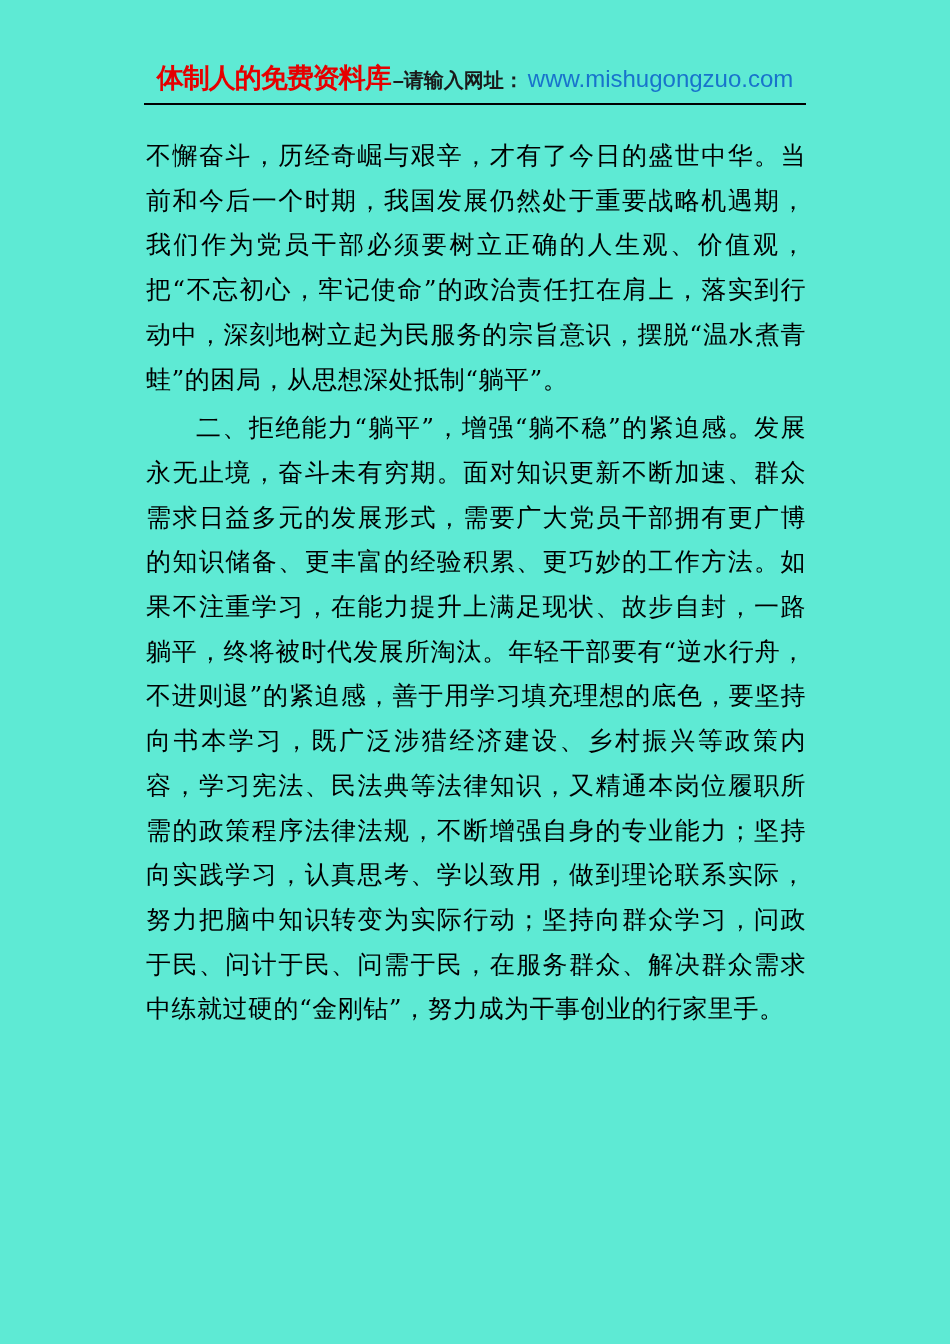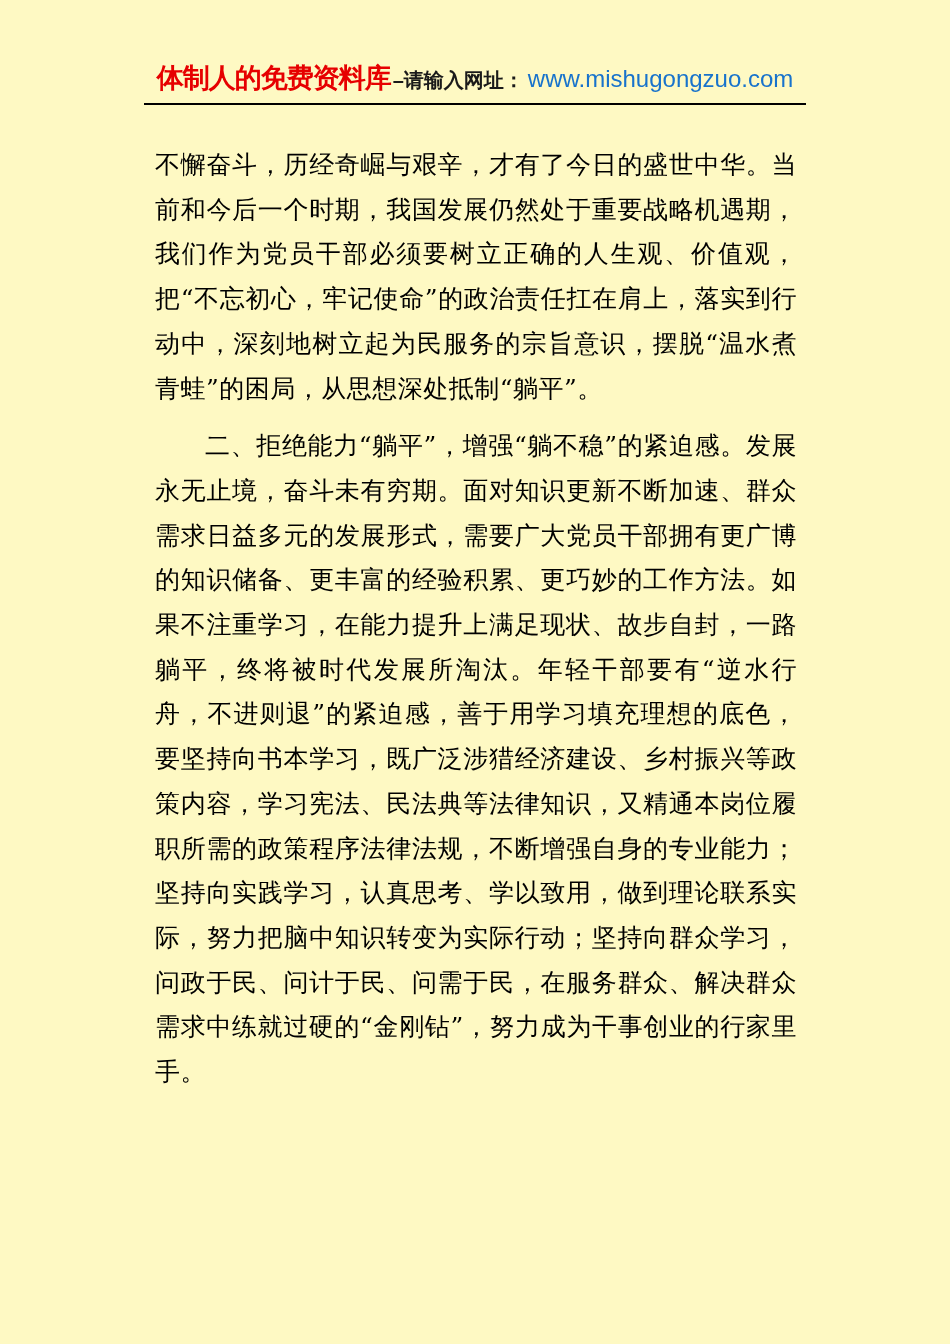--- a/index.html
+++ b/index.html
@@ -2,21 +2,21 @@
 <html><head>
 <meta charset="utf-8">
 <style>
   * { margin: 0; padding: 0; box-sizing: border-box; }
   html, body { background: #888; }
   .page {
     position: relative;
     width: 950px;
     height: 1344px;
     margin: 0 auto;
-    background: #fef9c3;
+    background: #5eead4;
     overflow: hidden;
     font-family: "DejaVu Serif", serif;
   }
   .masthead {
     position: absolute;
     top: 60px;
     left: 0;
     width: 100%;
     text-align: center;
     white-space: nowrap;
@@ -55,21 +55,21 @@
     top: 130px;
     left: 142px;
     width: 668px;
     color: #000000;
     font-size: 25px;
     line-height: 44.7px;
     letter-spacing: 0.5px;
     text-align: justify;
     text-justify: inter-character;
   }
-  .doc-body p { margin: 13px; }
+  .doc-body p { margin: 4px; }
   .doc-body p.indent { text-indent: 2em; }
 </style>
 </head>
 <body>
 
 <div class="page">
 
   <div class="masthead">
     <span class="brand" style="color: rgb(230, 0, 0);">体制人的免费资料库</span><span class="prompt">–请输入网址：</span><a class="site-url" style="color: rgb(24, 115, 204);">www.mishugongzuo.com</a>
   </div>

